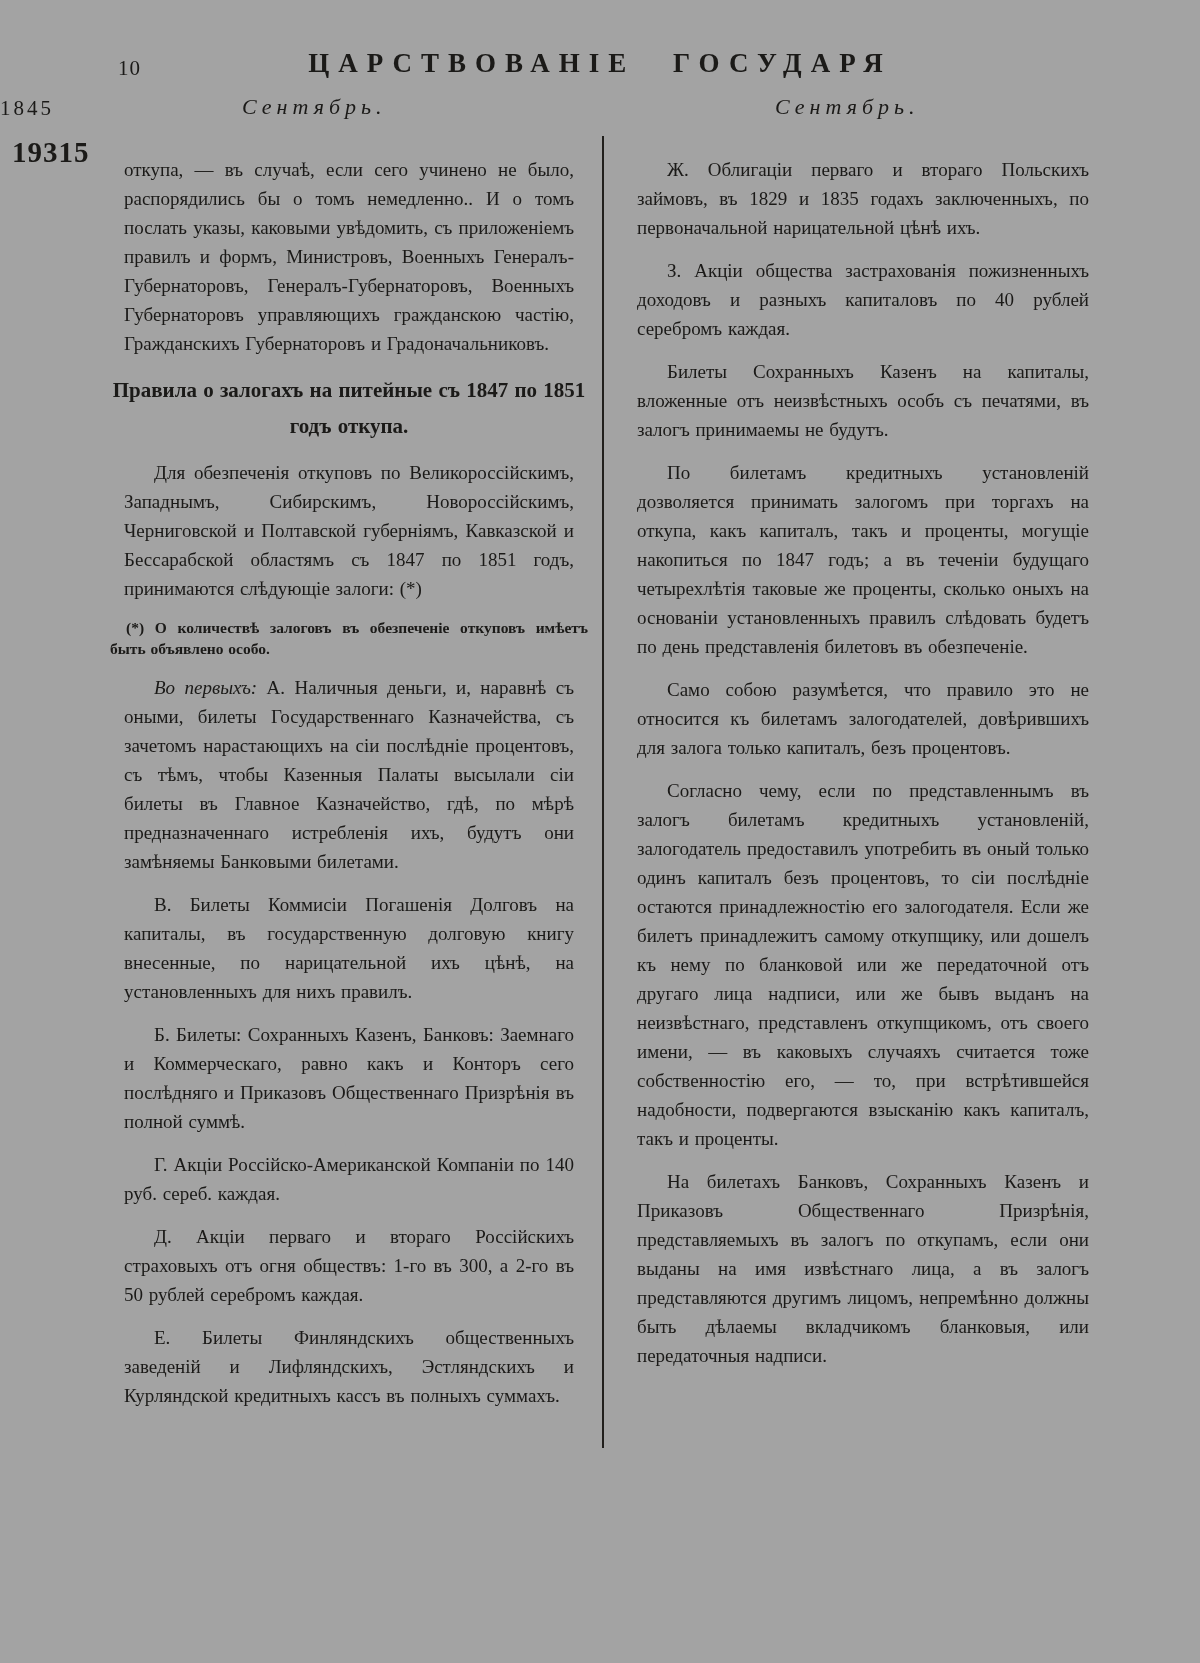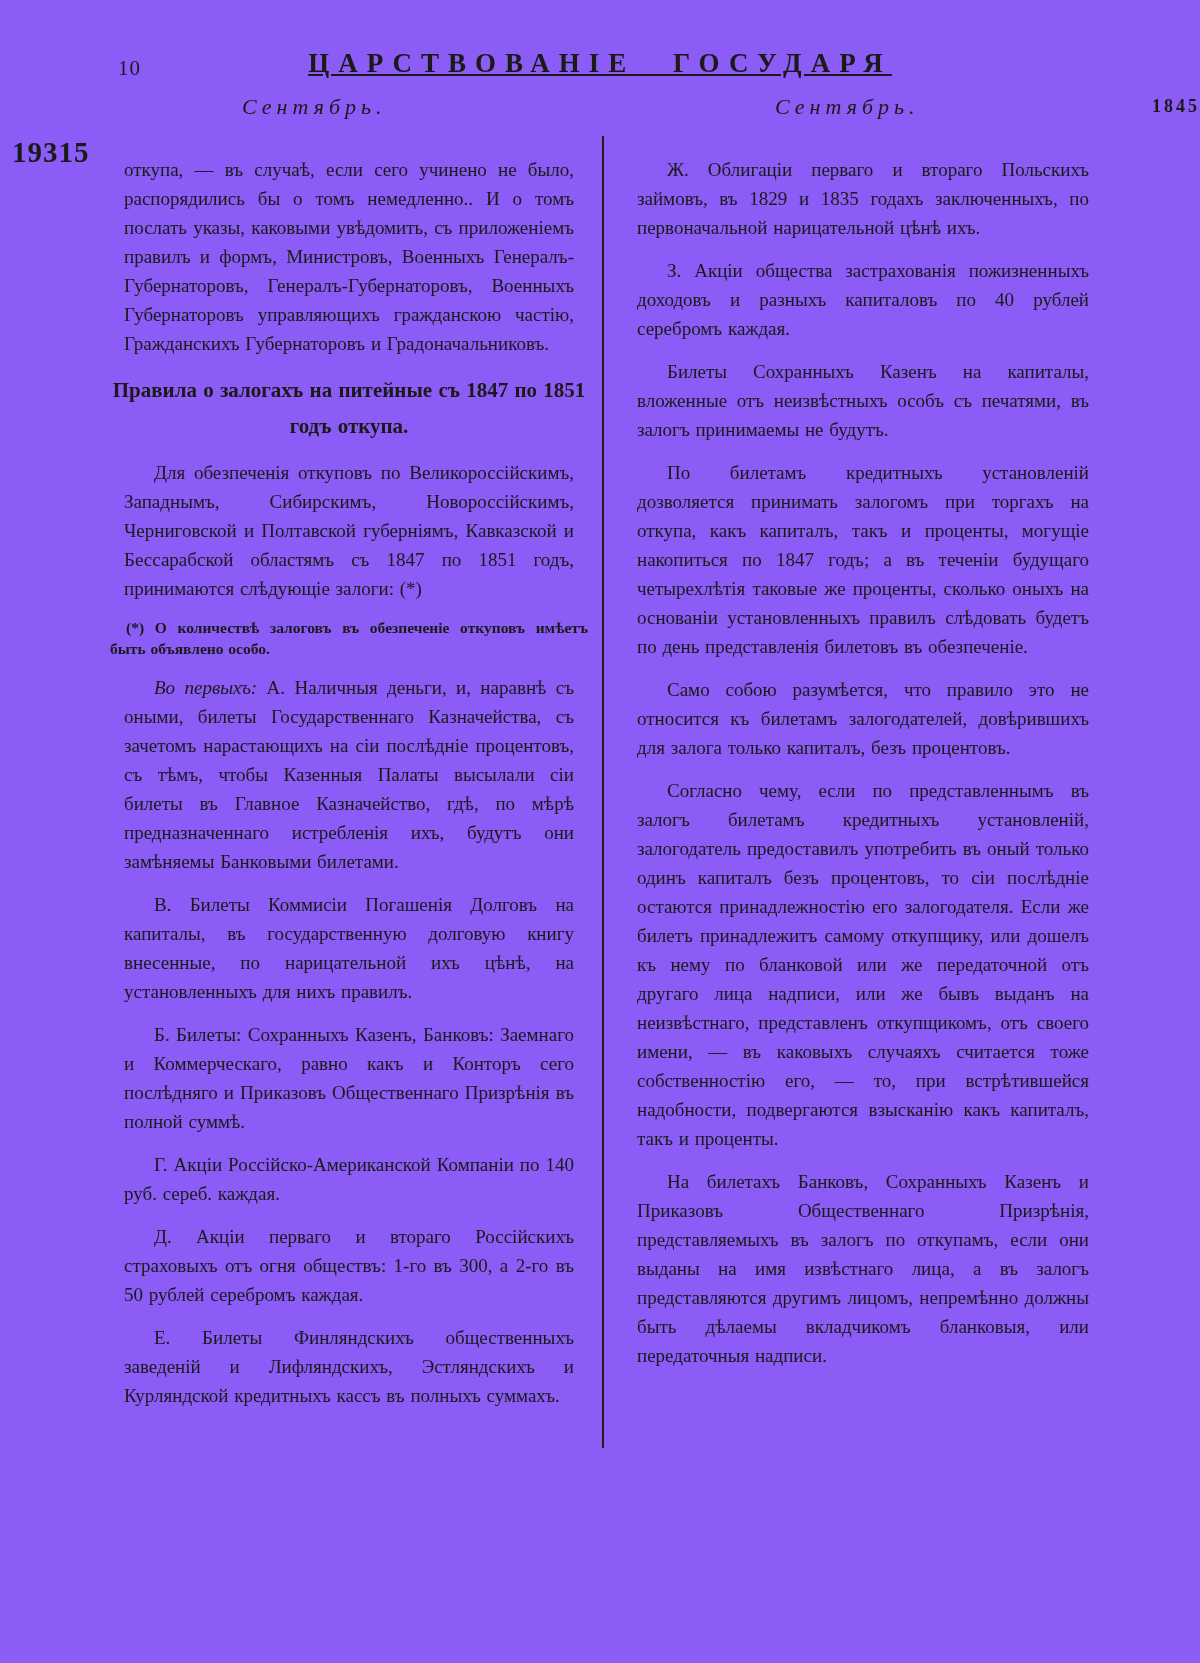--- a/index.html
+++ b/index.html
@@ -1,43 +1,42 @@
 <!DOCTYPE html>
 <html><head>
 <meta charset="utf-8">
 <style>
   html,body { margin:0; padding:0; background:#e8e6e0; }
   .page {
     position:relative;
     width:1200px; height:1663px;
     margin:0 auto;
-    background:#8b5cf6;
+    background:#a3a3a3;
     font-family:"Liberation Serif","DejaVu Serif",serif;
     color:#1b1a18;
     overflow:hidden;
   }
   .page-num {
     position:absolute; top:56px; left:118px;
     font-size:21px; letter-spacing:1px;
   }
   .header-title {
     position:absolute; top:48px; left:0; width:100%;
     text-align:center;
     font-size:27px; font-weight:bold;
     letter-spacing:9px; word-spacing:22px;
     white-space:nowrap;
-    text-decoration:underline;
   }
   .hdr-month-left {
     position:absolute; top:94px; left:242px;
     font-style:italic; font-size:22px; letter-spacing:5px;
   }
   .hdr-year {
     position:absolute; top:96px; left:0; width:100%;
-    text-align:right; font-weight:bold; font-size:18px; letter-spacing:3px;
+    text-align:left; font-weight:normal; font-size:21px; letter-spacing:3px;
   }
   .hdr-month-right {
     position:absolute; top:94px; left:775px;
     font-style:italic; font-size:22px; letter-spacing:5px;
   }
   .act-number {
     position:absolute; top:136px; left:12px;
     font-size:29px; font-weight:bold; letter-spacing:1px;
   }
   .divider {

